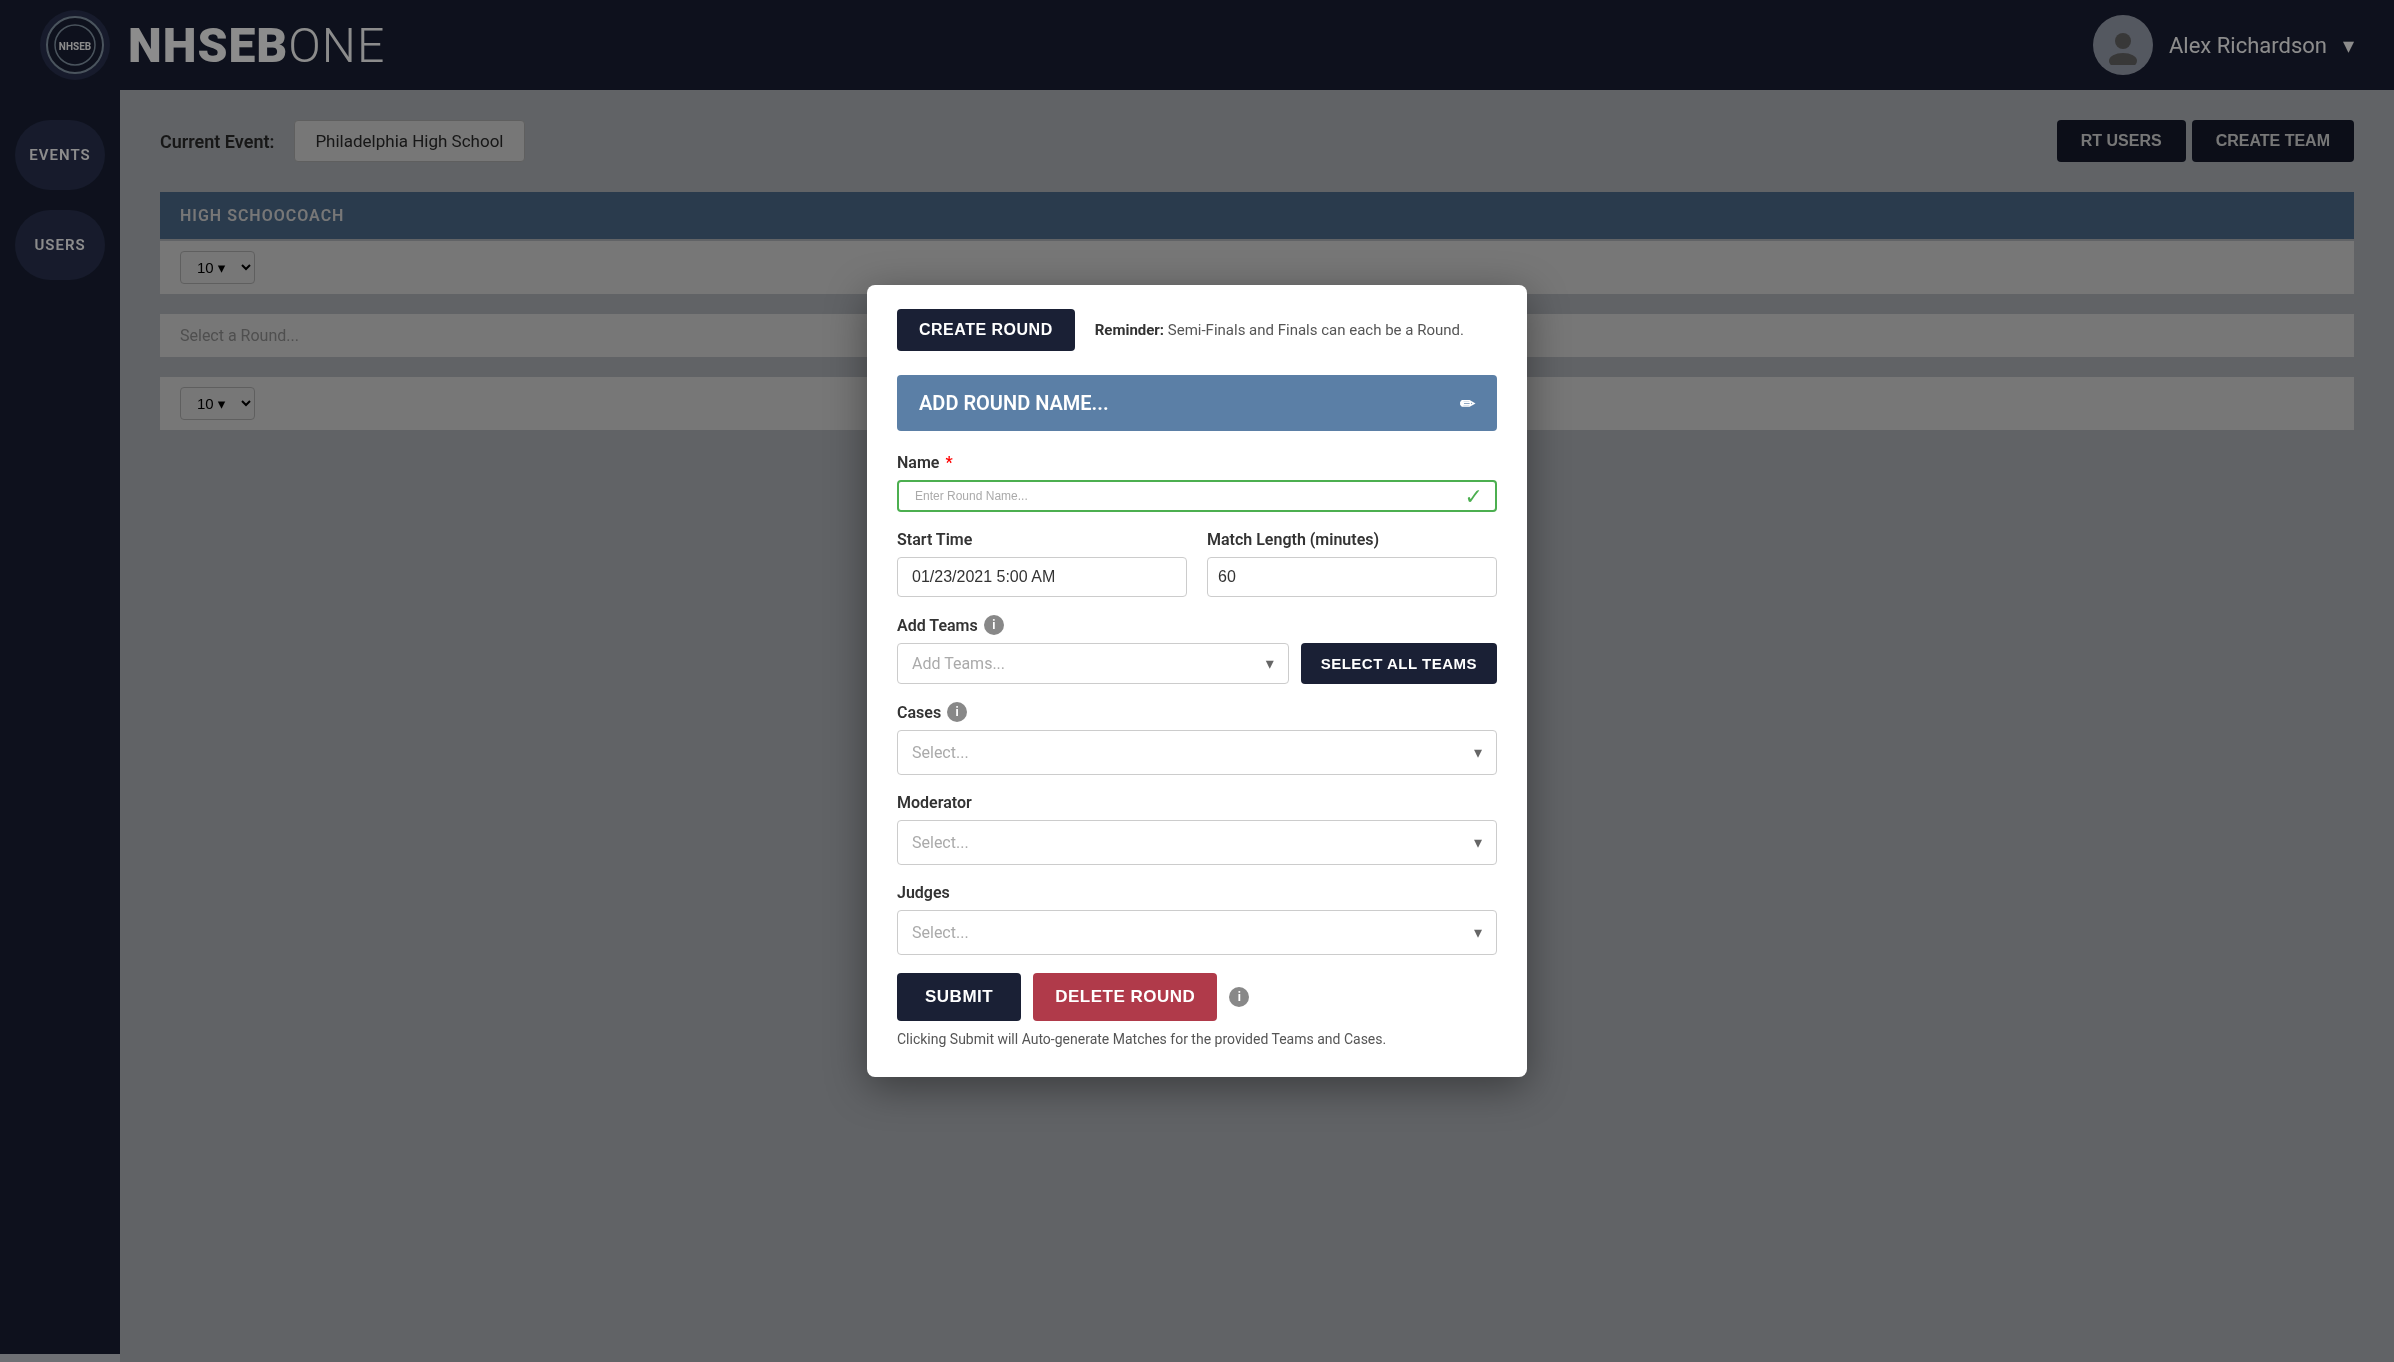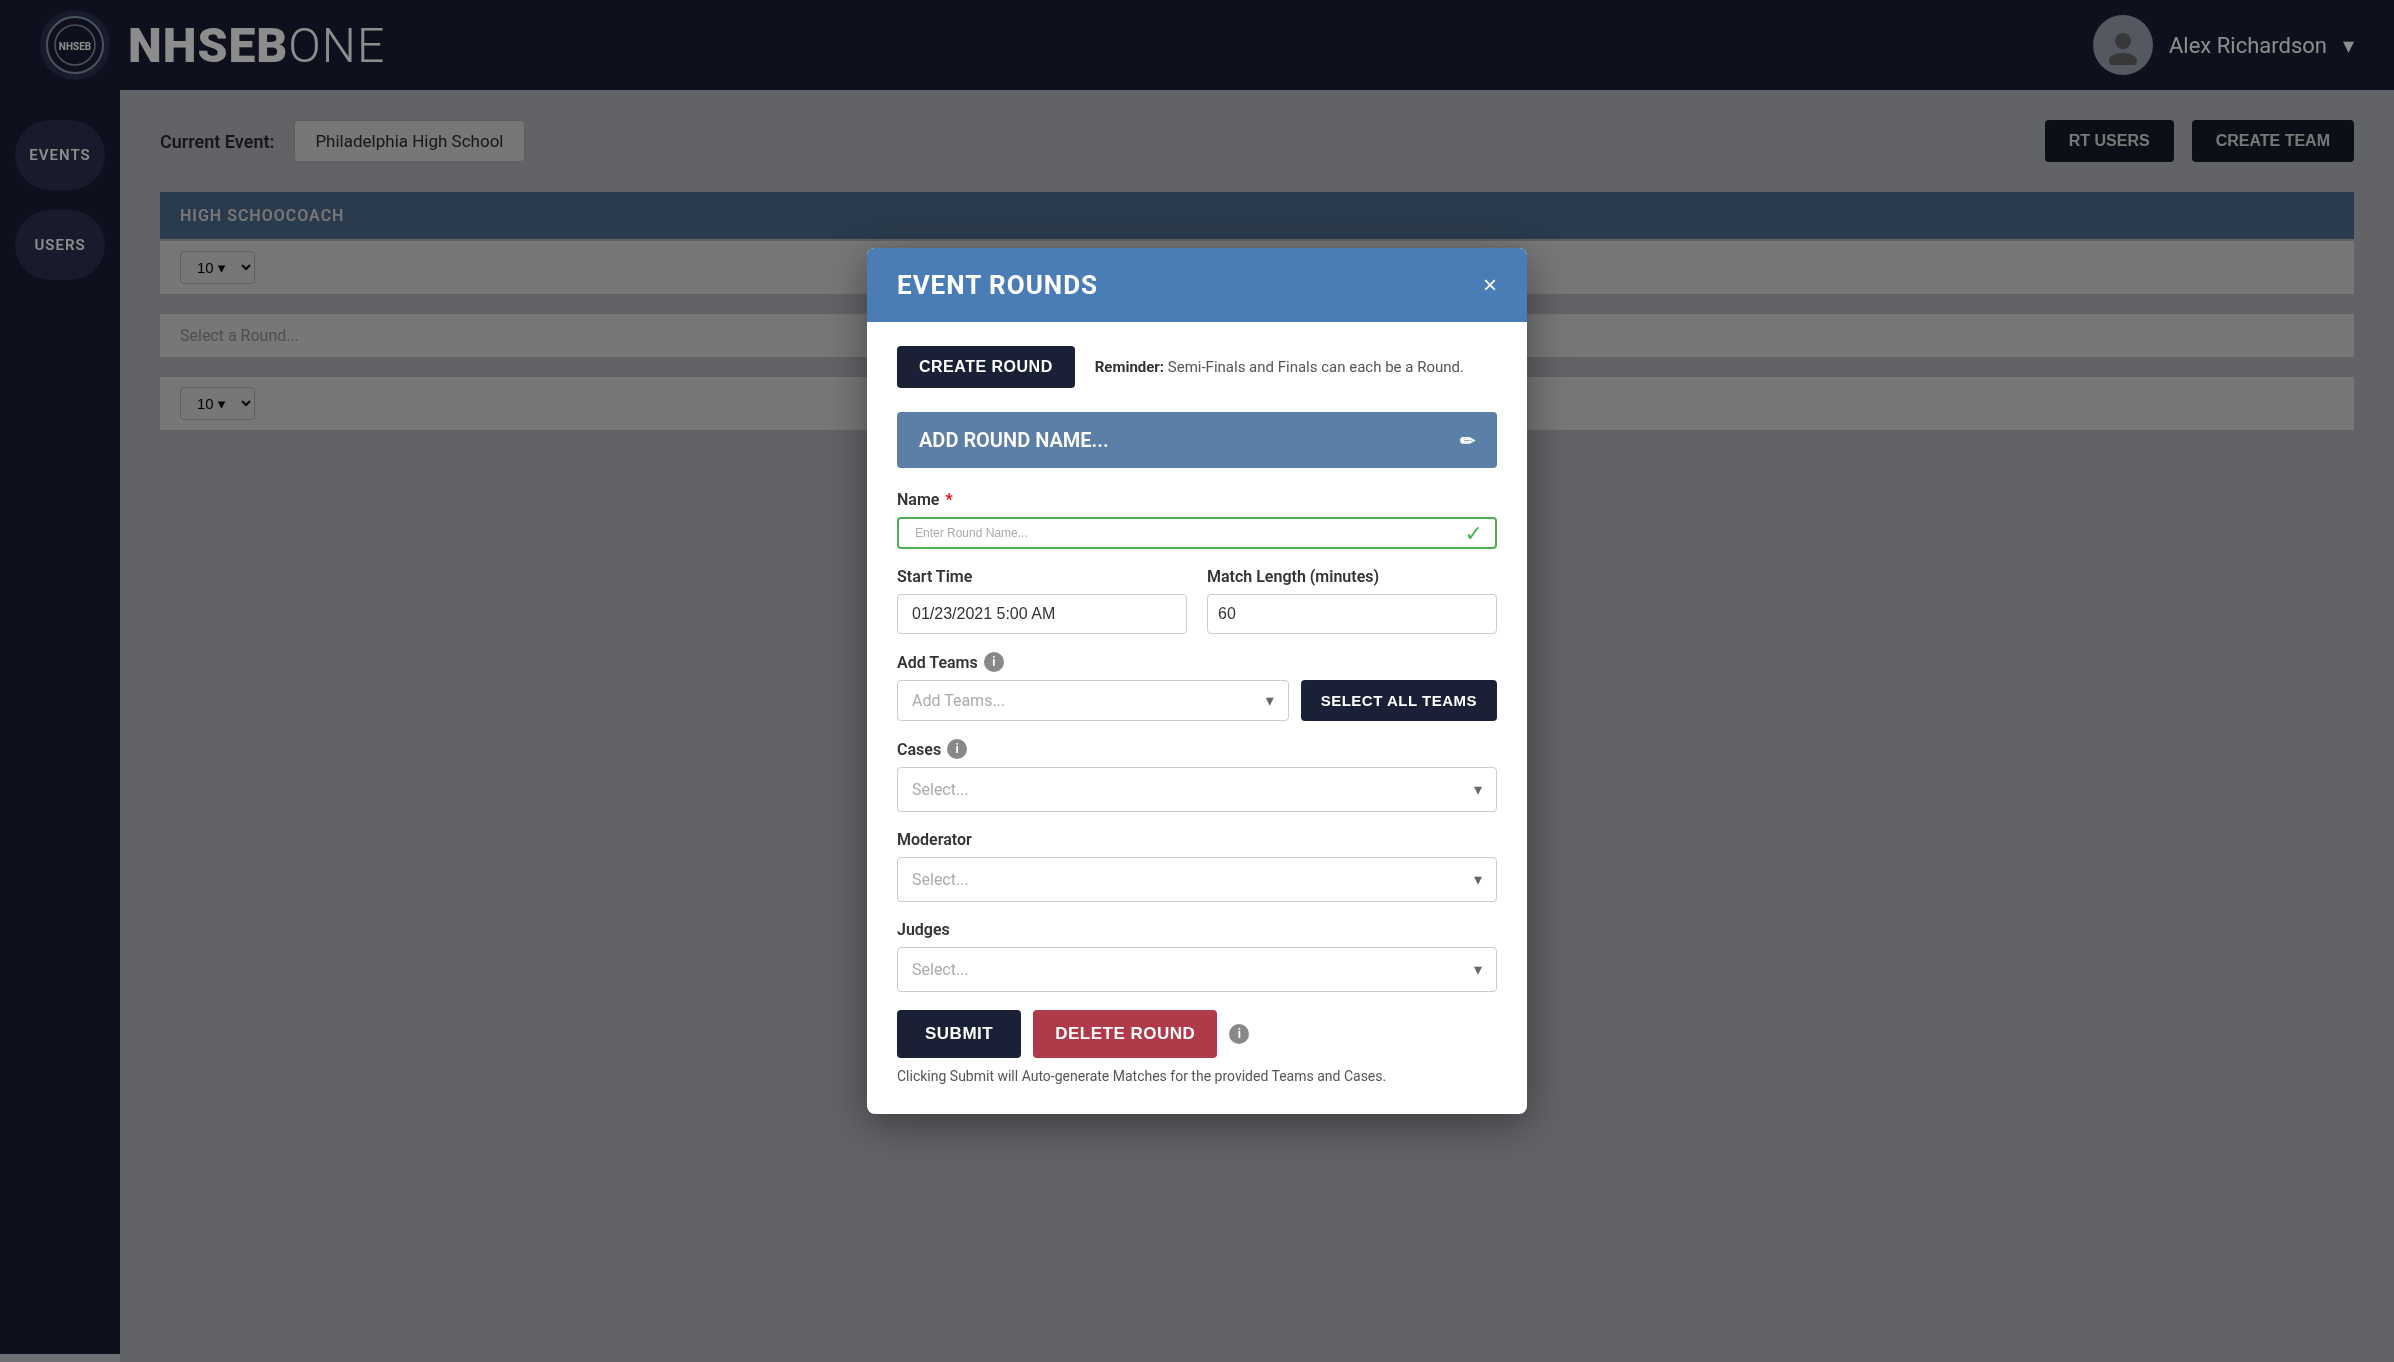--- a/index.html
+++ b/index.html
@@ -131,21 +131,21 @@
       background: white;
       border: 1px solid #ccc;
       border-radius: 4px;
       padding: 10px 20px;
       font-size: 17px;
       color: #333;
     }
 
     .action-buttons {
       display: flex;
-      gap: 18px;
+      gap: 6px;
       margin-left: auto;
     }
     .btn-dark {
       background: #1a2035;
       color: white;
       border: none;
       padding: 12px 24px;
       font-size: 16px;
       font-weight: 600;
       border-radius: 4px;
@@ -553,24 +553,20 @@
   <div class="table-pagination-row">
     <select class="per-page-select">
       <option>10 ▾</option>
     </select>
   </div>
 </div>
 
 <div class="modal-overlay">
   <div class="modal">
 
-    <div class="modal-header">
-      <span>EVENT ROUNDS</span>
-      <button class="modal-close">×</button>
-    </div>
 
     <div class="modal-body">
 
       <div class="modal-tabs">
         <button class="tab-btn-active">CREATE ROUND</button>
         <div class="tab-reminder">
           <strong>Reminder:</strong>
           <span>Semi-Finals and Finals can each be a Round.</span>
         </div>
       </div>

